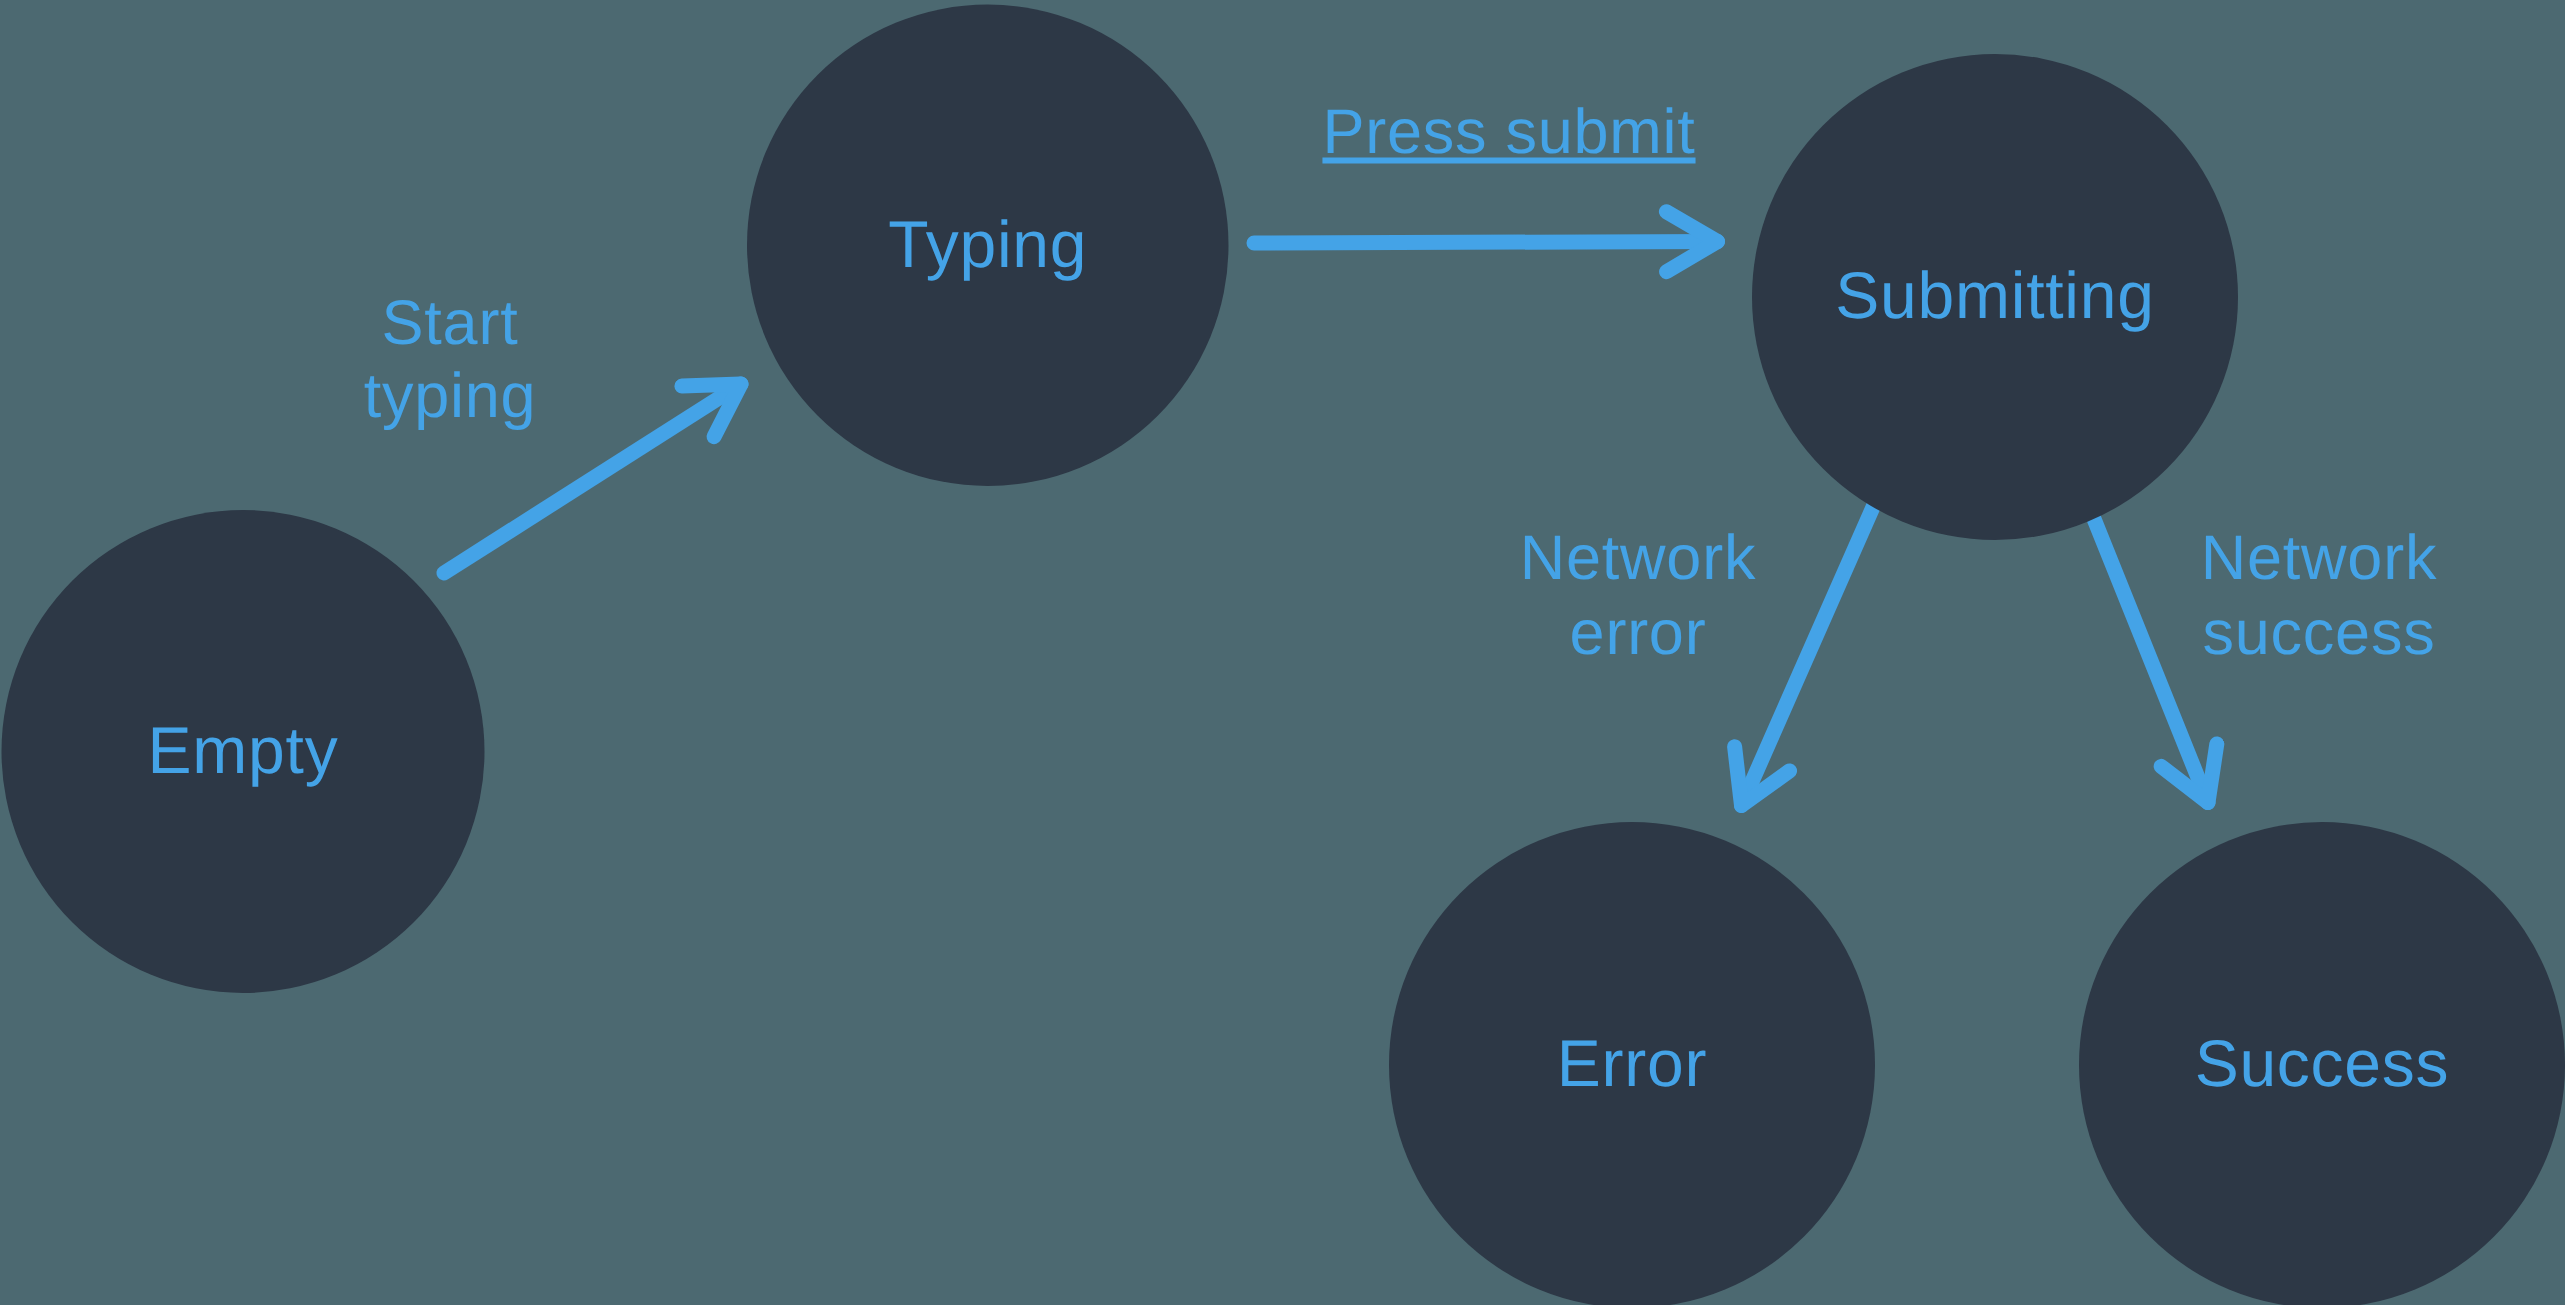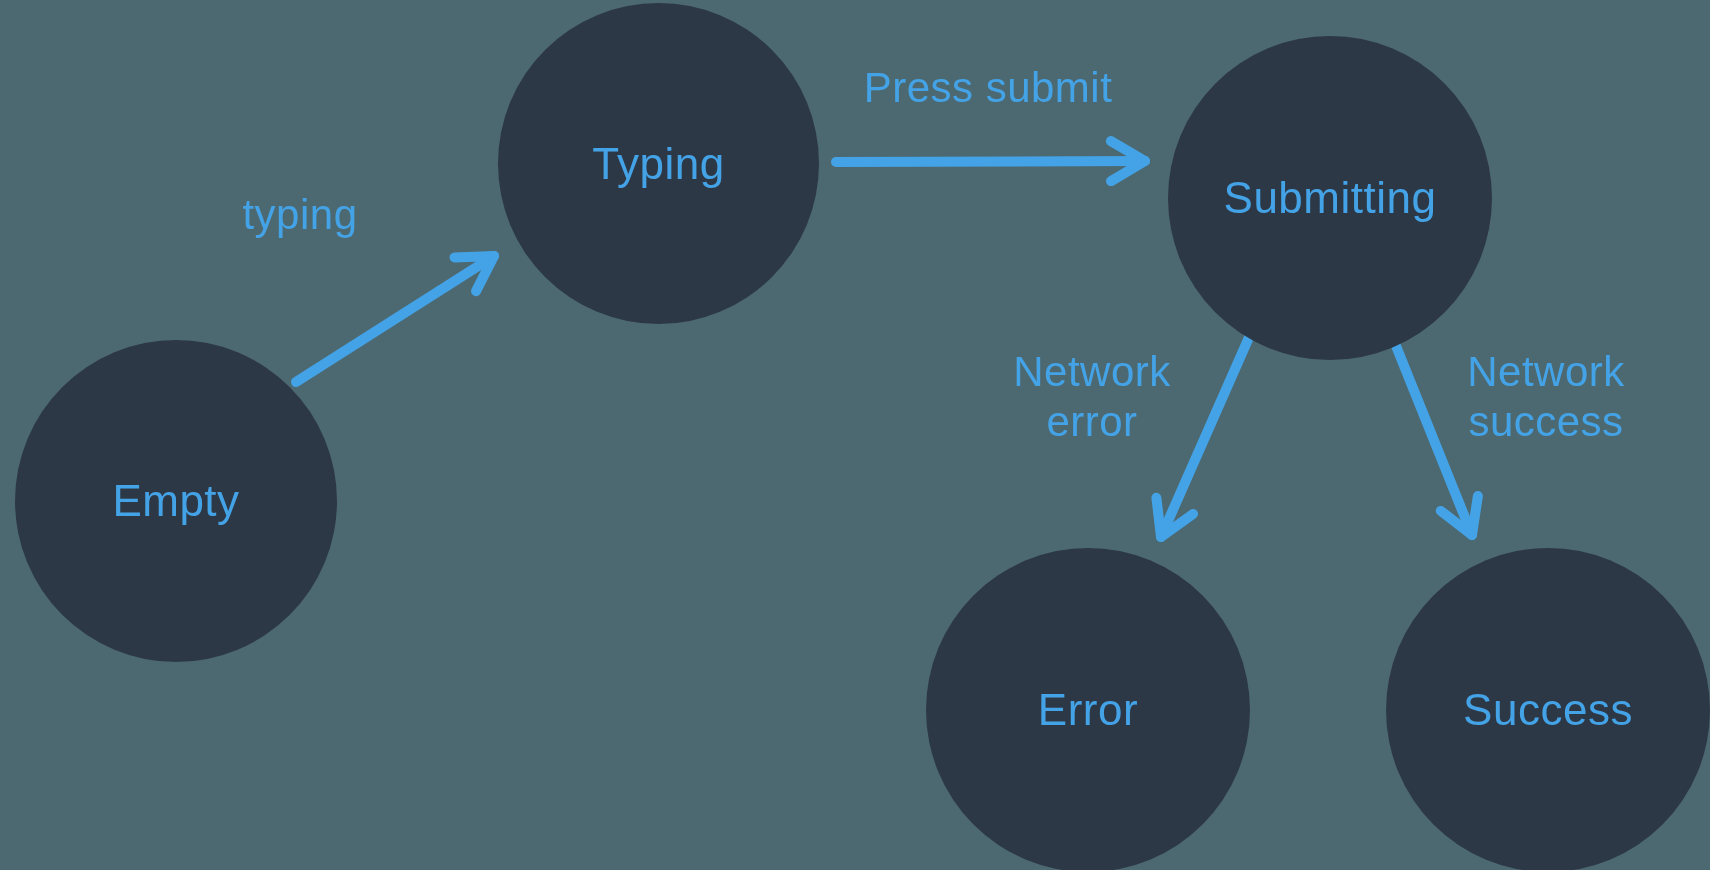--- a/index.html
+++ b/index.html
@@ -47,37 +47,37 @@
     align-items: center;
     justify-content: center;
   }
   .node-label {
     color: var(--accent);
     font-size: 44px;
     font-weight: 500;
     letter-spacing: 0.5px;
     white-space: nowrap;
   }
-  .node-empty      { left: 15px;    top: 340px; width: 322px; height: 322px; }
+  .node-empty      { left: 1px;    top: 340px; width: 322px; height: 322px; }
   .node-typing     { left: 498px;  top: 3px;   width: 321px; height: 321px; }
   .node-submitting { left: 1168px; top: 0px;   width: 324px; height: 324px; margin-top: 36px; }
   .node-error      { left: 926px;  top: 548px; width: 324px; height: 324px; }
   .node-success    { left: 1386px; top: 548px; width: 324px; height: 324px; }
   .edge-label {
     position: absolute;
     color: var(--accent);
     font-size: 42px;
     font-weight: 500;
     letter-spacing: 0.5px;
     text-align: center;
     line-height: 50px;
   }
   .edge-label div { white-space: nowrap; }
   .label-start-typing    { left: 150px;  top: 190px; width: 300px; line-height: 49px; }
-  .label-press-submit    { left: 818px;  top: 63px;  width: 340px; }
+  .label-press-submit    { left: 836px;  top: 63px;  width: 340px; text-decoration: underline; }
   .label-network-error   { left: 952px;  top: 347px; width: 280px; }
   .label-network-success { left: 1406px; top: 347px; width: 280px; }
 </style>
 </head>
 <body>
 
 <div class="canvas">
 
   <svg class="edges-layer" viewBox="0 0 1710 870" xmlns="http://www.w3.org/2000/svg">
     <defs>
@@ -105,20 +105,21 @@
 
   <div class="node node-error">
     <span class="node-label">Error</span>
   </div>
 
   <div class="node node-success">
     <span class="node-label">Success</span>
   </div>
 
   <div class="edge-label label-start-typing">
+    <div>Start</div>
     <div>typing</div>
   </div>
 
   <div class="edge-label label-press-submit">
     <div>Press submit</div>
   </div>
 
   <div class="edge-label label-network-error">
     <div>Network</div>
     <div>error</div>

